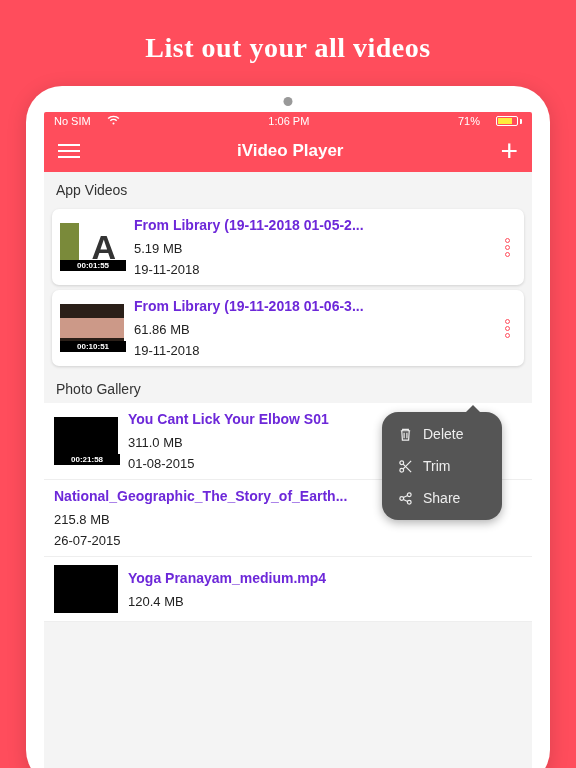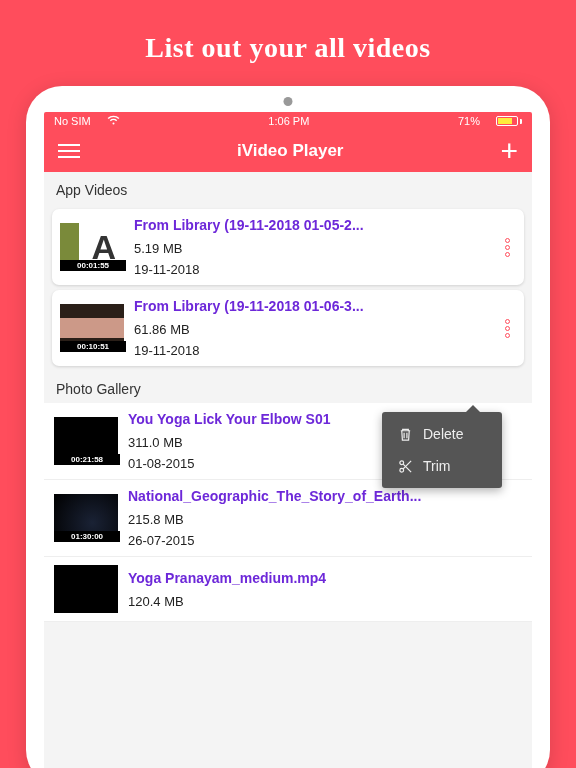--- a/index.html
+++ b/index.html
@@ -27,21 +27,21 @@
 .thumb-a{background:linear-gradient(90deg,#7a8a3a 0 30%,#fff 30% 100%);display:flex;align-items:center;justify-content:flex-end;color:#333;font-size:34px;font-weight:700;padding-right:8px}
 .thumb-face{background:linear-gradient(180deg,#2a1f18 0 30%,#c98 30% 70%,#2a1f18 70%)}
 .thumb-dark{background:radial-gradient(circle at 60% 60%,#1a2235,#000)}
 .duration{position:absolute;left:0;bottom:0;background:#000;color:#fff;font-size:8px;padding:1px 17px;font-weight:700}
 .meta{flex:1;min-width:0}
 .title{font-size:14px;font-weight:700;color:#6d28d9;white-space:nowrap;overflow:hidden;text-overflow:ellipsis}
 .size{font-size:13px;color:#222;margin-top:8px}
 .date{font-size:13px;color:#222;margin-top:6px}
 .more{display:flex;flex-direction:column;gap:2px;padding:6px;cursor:pointer}
 .more span{width:5px;height:5px;border:1px solid #ff4d5c;border-radius:50%}
-.popover{position:absolute;right:30px;top:300px;background:#555;border-radius:3px;padding:6px 0;width:120px;z-index:10;box-shadow:0 3px 10px rgba(0,0,0,.3)}
+.popover{position:absolute;right:30px;top:300px;background:#555;border-radius:16px;padding:6px 0;width:120px;z-index:10;box-shadow:0 3px 10px rgba(0,0,0,.3)}
 .popover::before{content:"";position:absolute;top:-7px;right:22px;border:7px solid transparent;border-bottom-color:#555;border-top:none}
 .pop-item{display:flex;align-items:center;gap:9px;padding:8px 14px;color:#eee;font-size:14px;cursor:pointer}
 .pop-icon{width:18px;display:flex;align-items:center;justify-content:center}
 </style>
 </head>
 <body>
 
 <div class="promo">List out your all videos</div>
 
 <div class="device">
@@ -113,30 +113,27 @@
         </div>
     </div>
 
     <div class="section-header">Photo Gallery</div>
 
     <div class="row">
       <div class="thumb">
         <div class="duration">00:21:58</div>
       </div>
       <div class="meta">
-        <div class="title">You Yoga Lick Your Elbow S01</div>
+        <div class="title">You Cant Lick Your Elbow S01</div>
         <div class="size">311.0 MB</div>
         <div class="date">01-08-2015</div>
       </div>
     </div>
 
     <div class="row">
-      <div class="thumb thumb-dark">
-        <div class="duration">01:30:00</div>
-      </div>
       <div class="meta">
         <div class="title">National_Geographic_The_Story_of_Earth...</div>
         <div class="size">215.8 MB</div>
         <div class="date">26-07-2015</div>
       </div>
     </div>
 
     <div class="row">
       <div class="thumb"></div>
       <div class="meta">
@@ -157,16 +154,27 @@
       <div class="pop-item">
         <span class="pop-icon">
           <svg width="15" height="15" viewBox="0 0 16 16" fill="none" stroke="#eee" stroke-width="1.3">
               <circle cx="4" cy="4" r="2"></circle>
               <circle cx="4" cy="12" r="2"></circle>
               <path d="M5.5 5.5L14 14M5.5 10.5L14 2"></path>
             </svg>
         </span>
         <span>Trim</span>
       </div>
+      <div class="pop-item">
+        <span class="pop-icon">
+          <svg width="15" height="15" viewBox="0 0 16 16" fill="none" stroke="#eee" stroke-width="1.3">
+              <circle cx="4" cy="8" r="2"></circle>
+              <circle cx="12" cy="4" r="2"></circle>
+              <circle cx="12" cy="12" r="2"></circle>
+              <path d="M5.8 7L10.2 4.8M5.8 9L10.2 11.2"></path>
+            </svg>
+        </span>
+        <span>Share</span>
+      </div>
     </div>
 
   </div>
 </div>
 
 </body></html>

